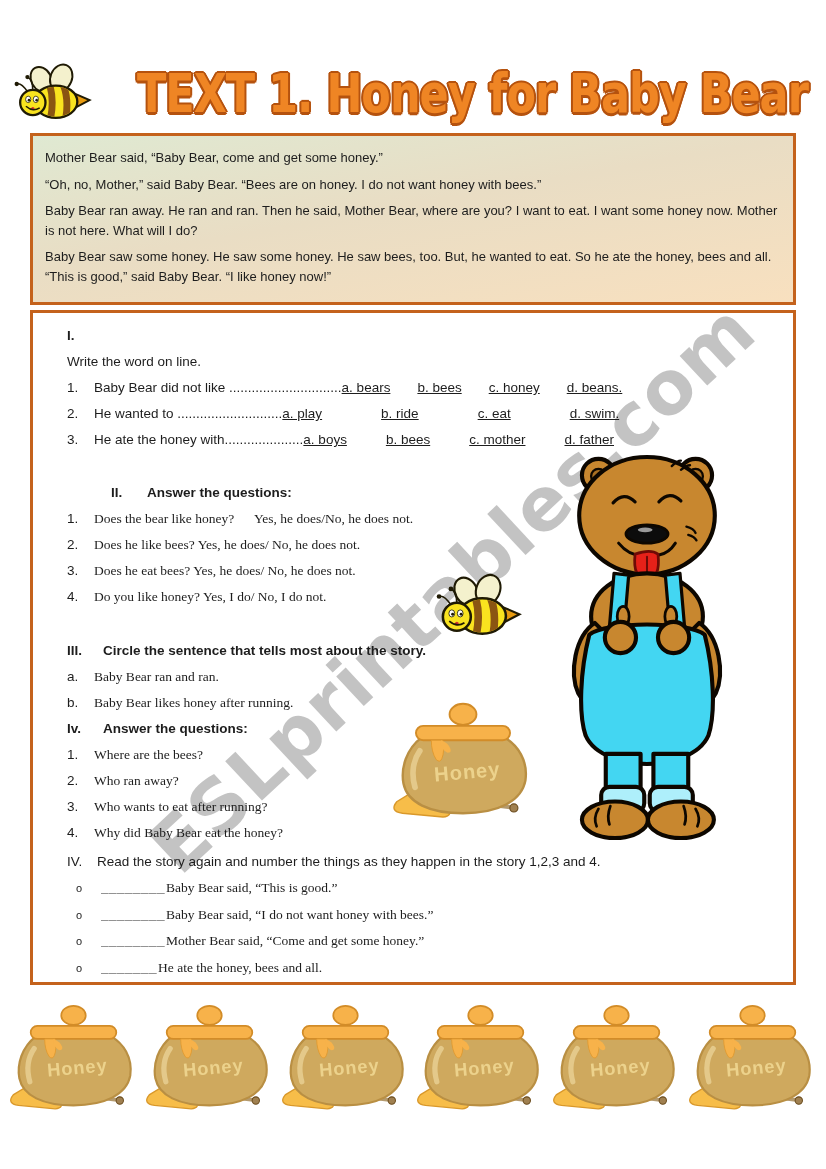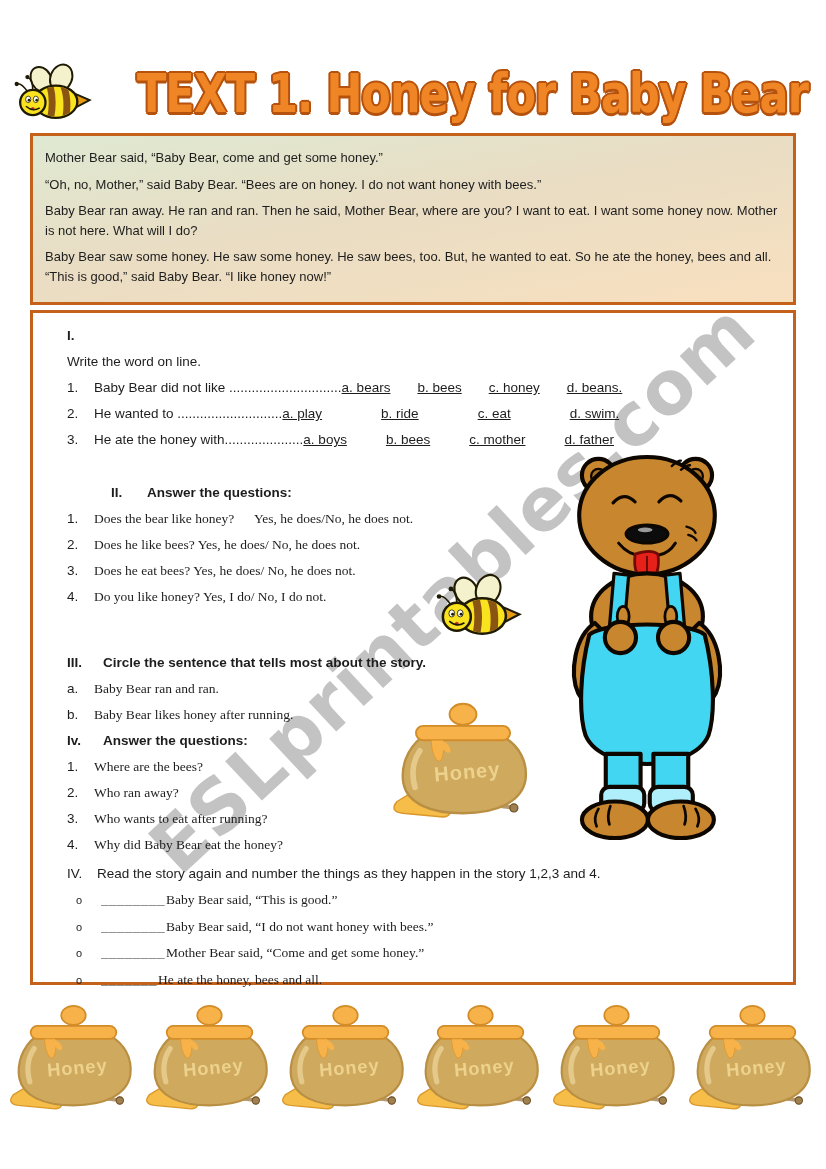--- a/index.html
+++ b/index.html
@@ -39,21 +39,21 @@
   .hrow{font-weight:bold;}
   .hrow .hnum{width:36px;flex:0 0 auto;}
   .qnum{width:27px;flex:0 0 auto;}
   .stem{white-space:pre;}
   .qtext{white-space:pre-wrap;font-family:Liberation Serif, serif;}
   .opt{white-space:pre;text-decoration:underline;}
   .g1 .opt + .opt{margin-left:27px;}
   .g2 .opt + .opt{margin-left:59px;}
   .g3 .opt + .opt{margin-left:39px;}
   .mt-ii{margin-top:27px;margin-left:44px;}
-  .mt-iii{margin-top:40px;}
+  .mt-iii{margin-top:28px;}
   .h5row{font-weight:normal;margin-top:3px;}
   .h5row .hnum{width:30px;flex:0 0 auto;}
   .brow{line-height:26.5px;}
   .bullet{width:26px;margin-left:9px;flex:0 0 auto;font-size:11px;}
   .blank{letter-spacing:0.5px;font-style:italic;}
 
   
   .clip{position:absolute;z-index:2;}
   .bear-svg{left:540px;top:446px;width:214px;height:394px;}
   .bee-mid{left:434px;top:571px;width:88px;height:73px;}

